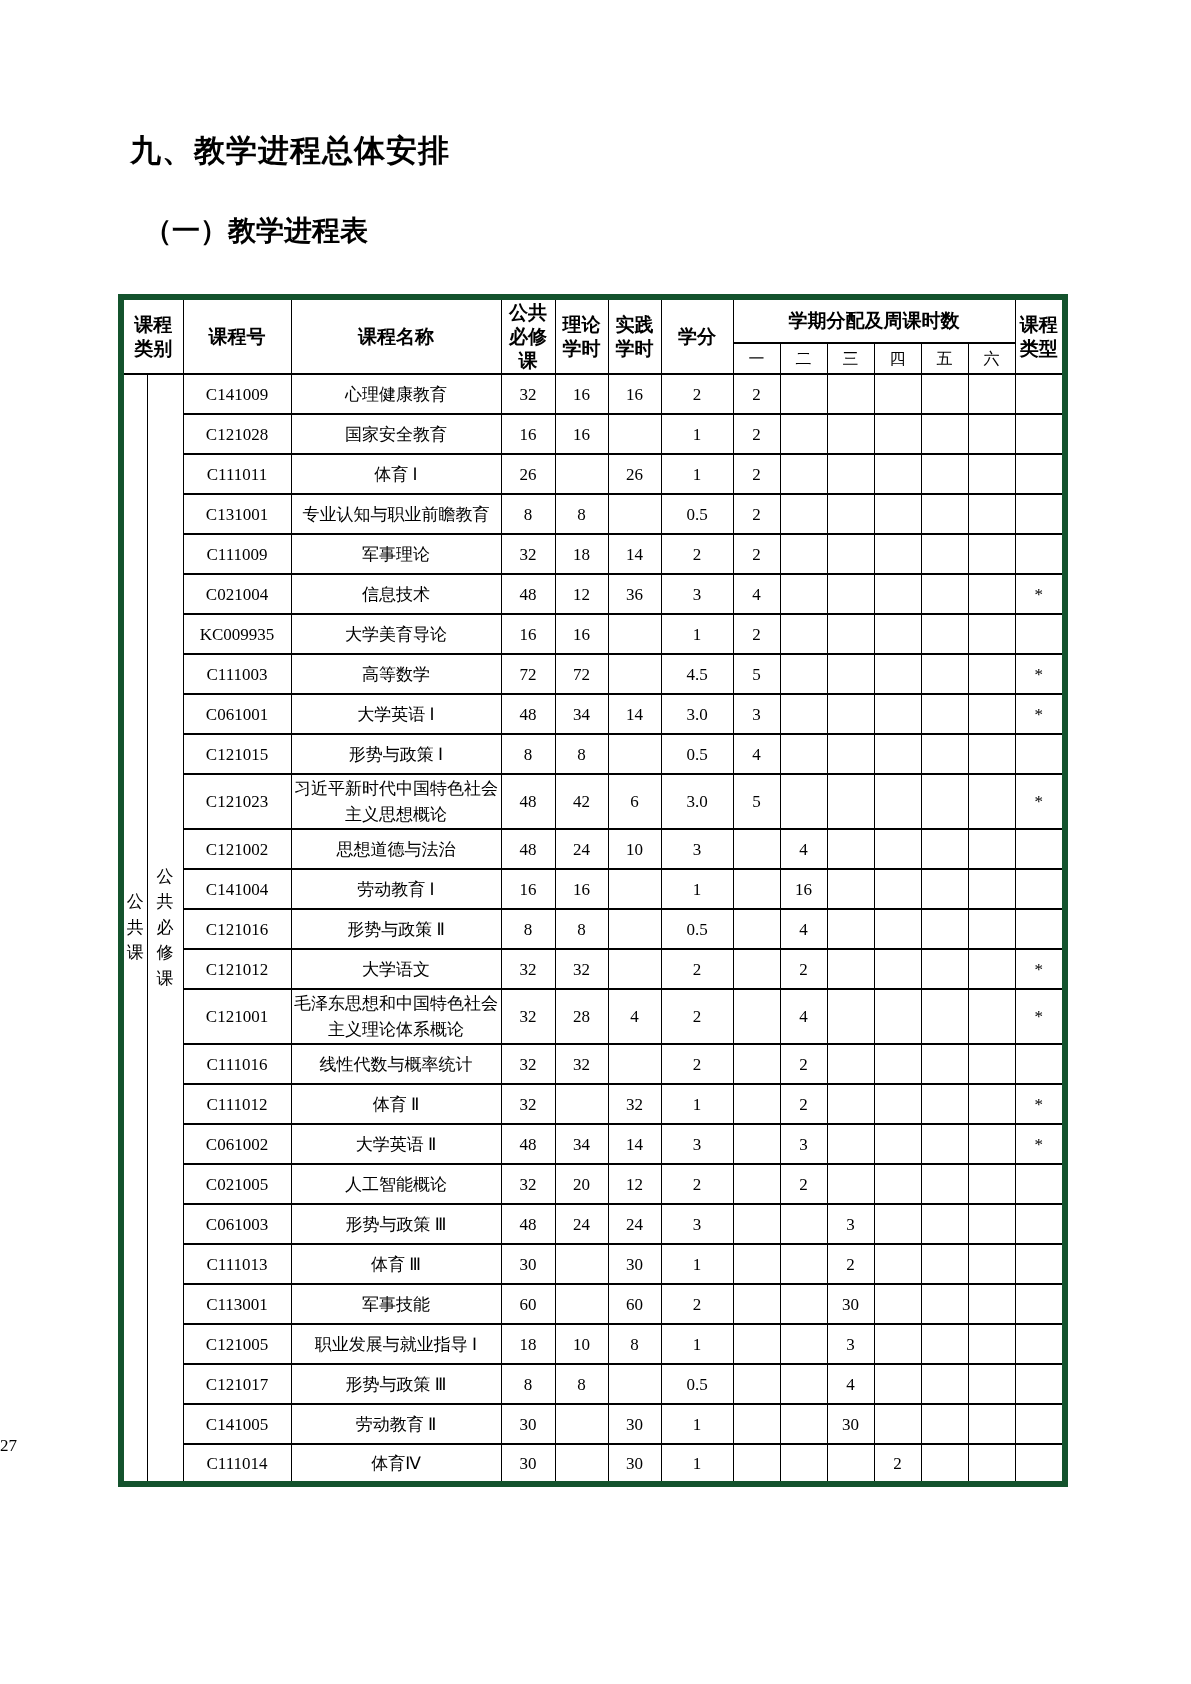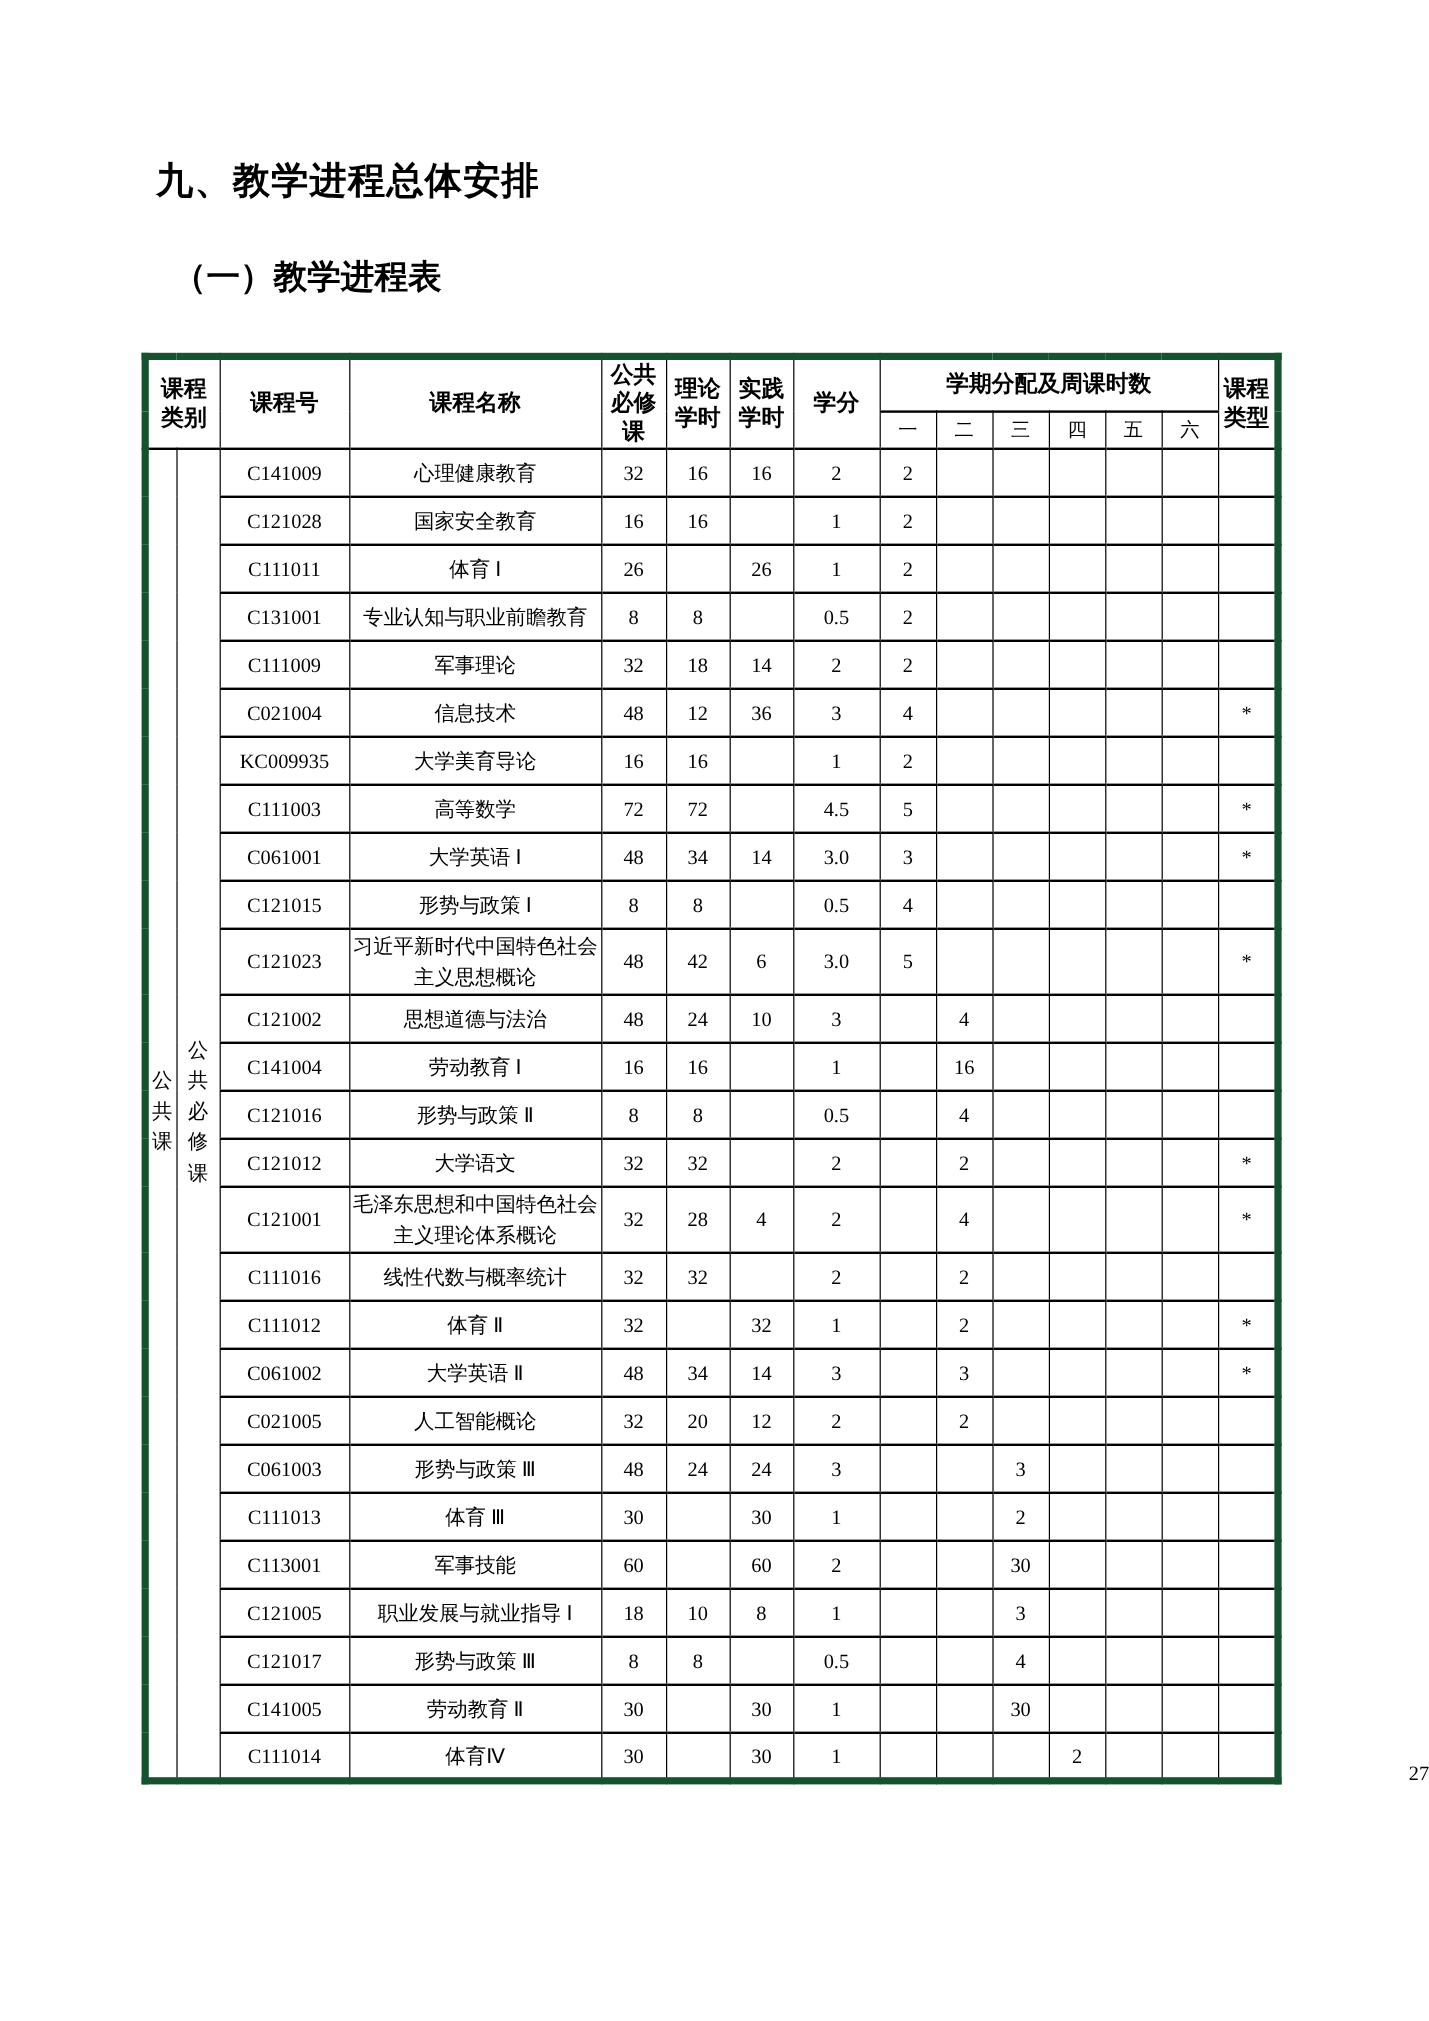--- a/index.html
+++ b/index.html
@@ -72,23 +72,23 @@
     font-family: Liberation Mono, monospace;
   }
   td.col-name { line-height: 1.55; padding: 2px 1px; margin-left: 12px; }
   td.col-no, td.col-plan, td.col-theory, td.col-practice,
   td.col-credit, td.col-s1, td.col-s2, td.col-s3,
   td.col-s4, td.col-s5, td.col-s6, td.col-type {
     font-family: "Liberation Serif", serif;
   }
   .page-number {
     position: absolute;
-    left: 0; top: 1468px;
+    left: 0; top: 1436px;
     width: 1191px;
-    text-align: right;
+    text-align: left;
     font-size: 17px;
     font-family: "Liberation Serif", serif;
   }
 </style>
 </head>
 <body>
 
 <div class="sheet">
 
   <h1 class="section-title">九、教学进程总体安排</h1>

